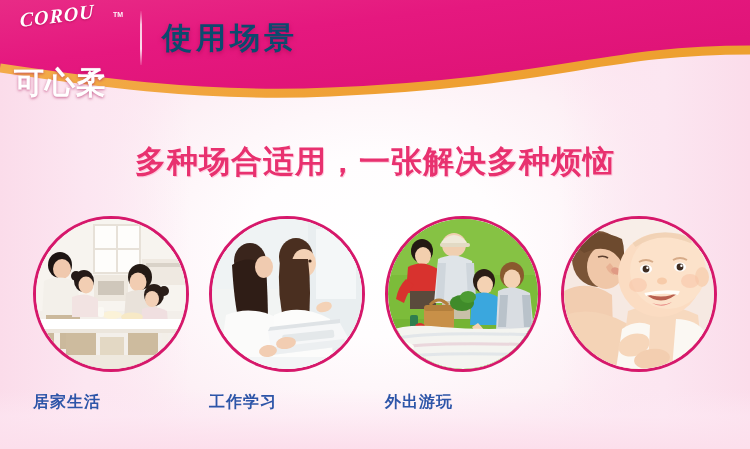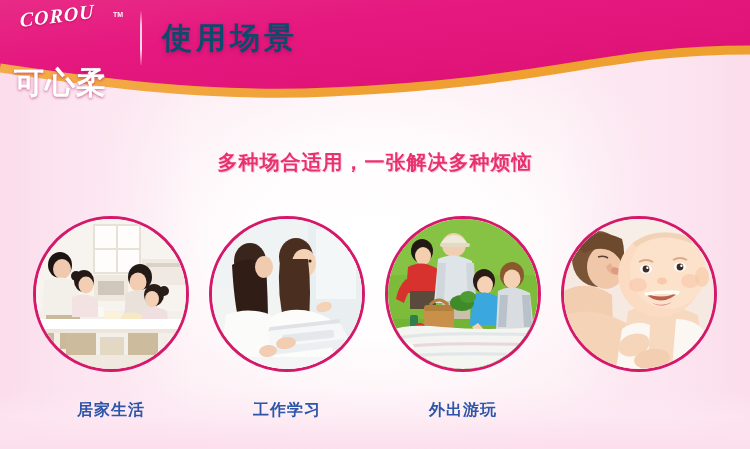--- a/index.html
+++ b/index.html
@@ -128,21 +128,21 @@
     text-shadow: 0 2px 4px rgba(160,0,75,0.55);
     white-space: nowrap;
   }
 
   
   .headline {
     position: absolute;
     left: 0; top: 143px;
     width: 750px;
     text-align: center;
-    font-size: 20px;
+    font-size: 31px;
     line-height: 38px;
     font-weight: bold;
     color: #e8316f;
     letter-spacing: 1px;
     text-shadow: 1px 1px 0 rgba(255,170,200,0.55);
     white-space: nowrap;
   }
 
   
   .cards {
@@ -150,22 +150,21 @@
     left: 33px; top: 216px;
     width: 684px;
     height: 205px;
     display: flex;
     justify-content: space-between;
   }
   .card {
     width: 156px;
     display: flex;
     flex-direction: column;
-    align-items: center;
-    gap: 8px;
+    align-items: flex-start;
   }
   .circle {
     position: relative;
     width: 156px;
     height: 156px;
     border-radius: 50%;
     border: 3px solid #d6186b;
     box-sizing: border-box;
     overflow: hidden;
     background: #f6f2ee;

